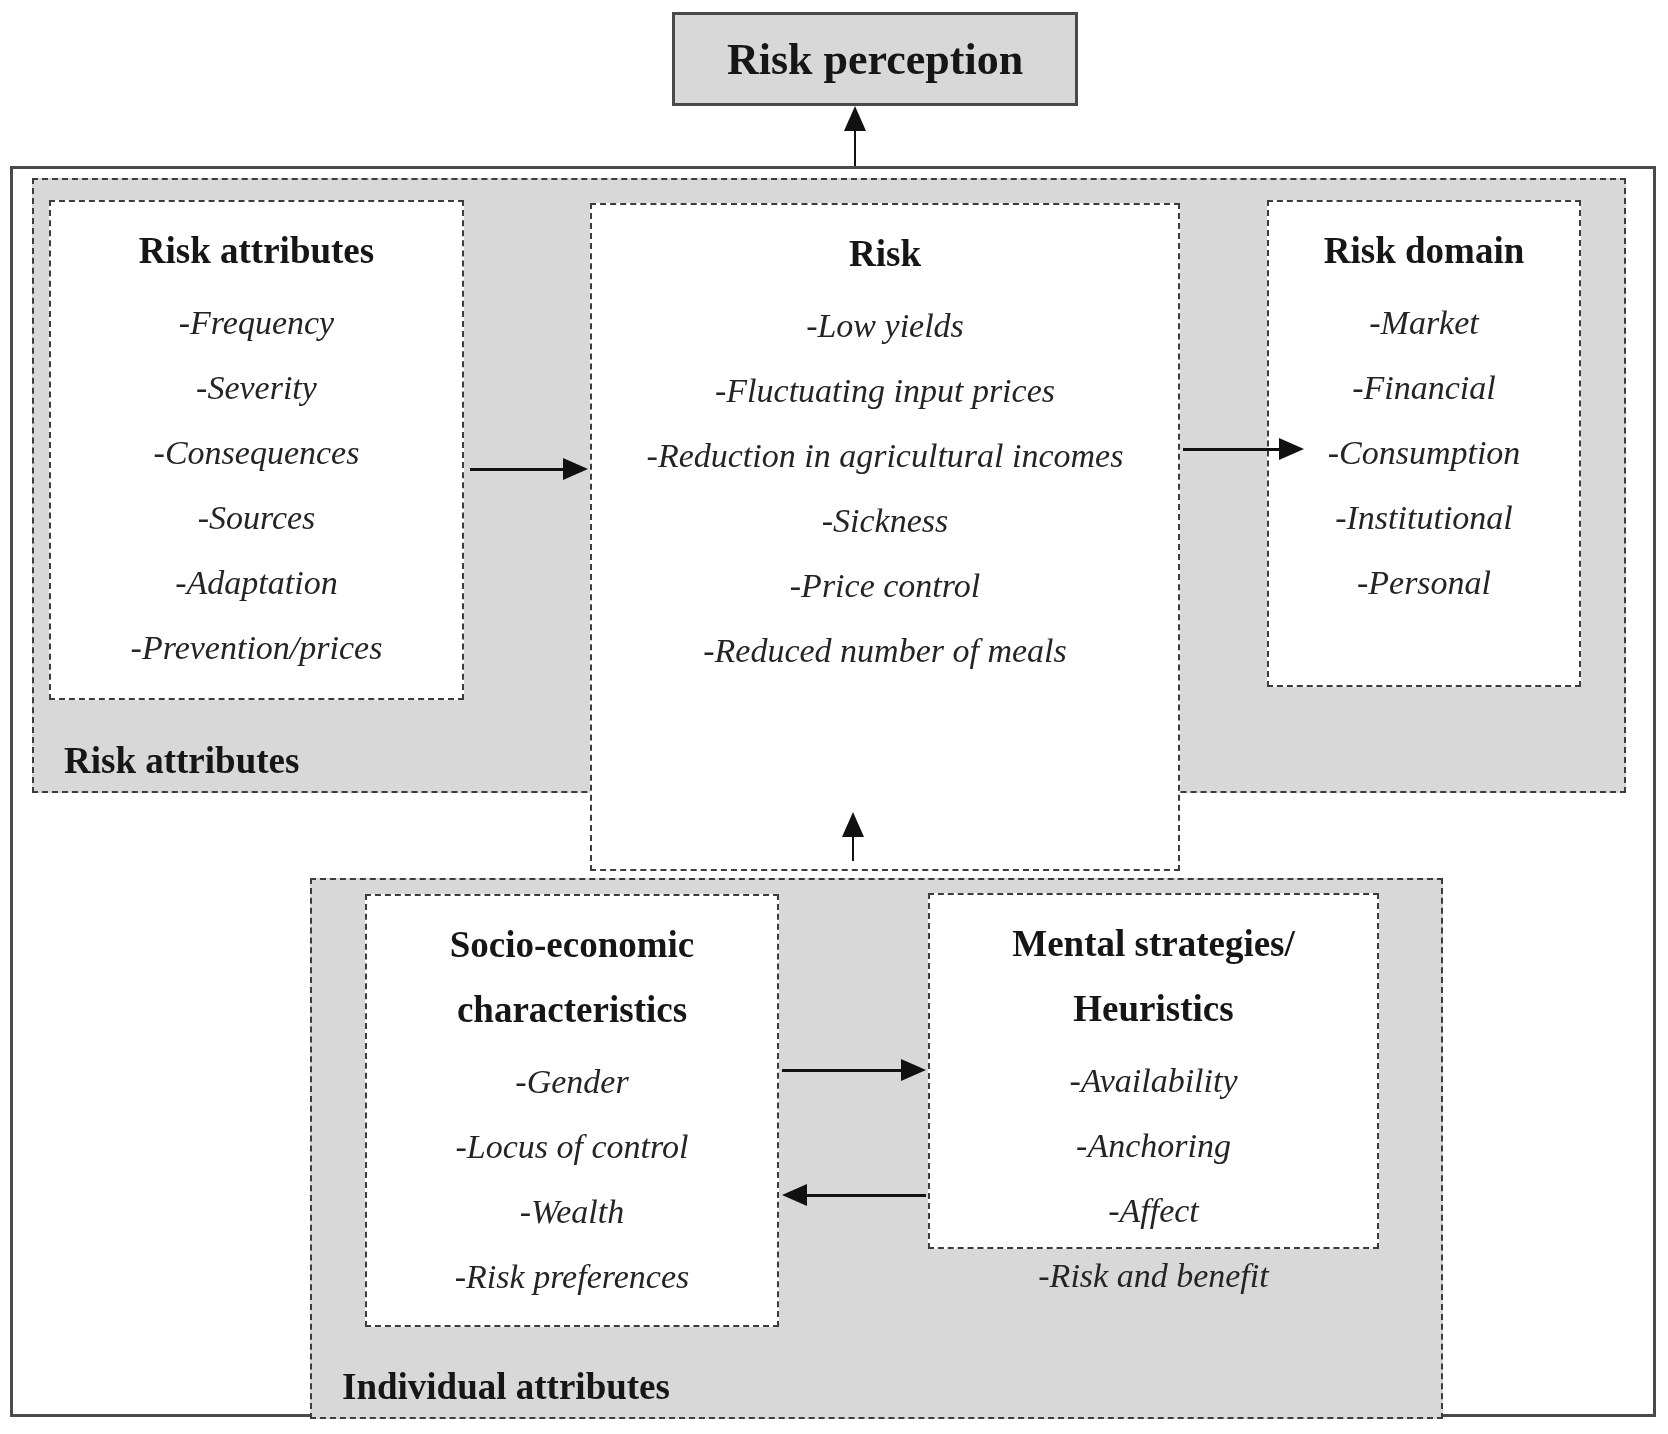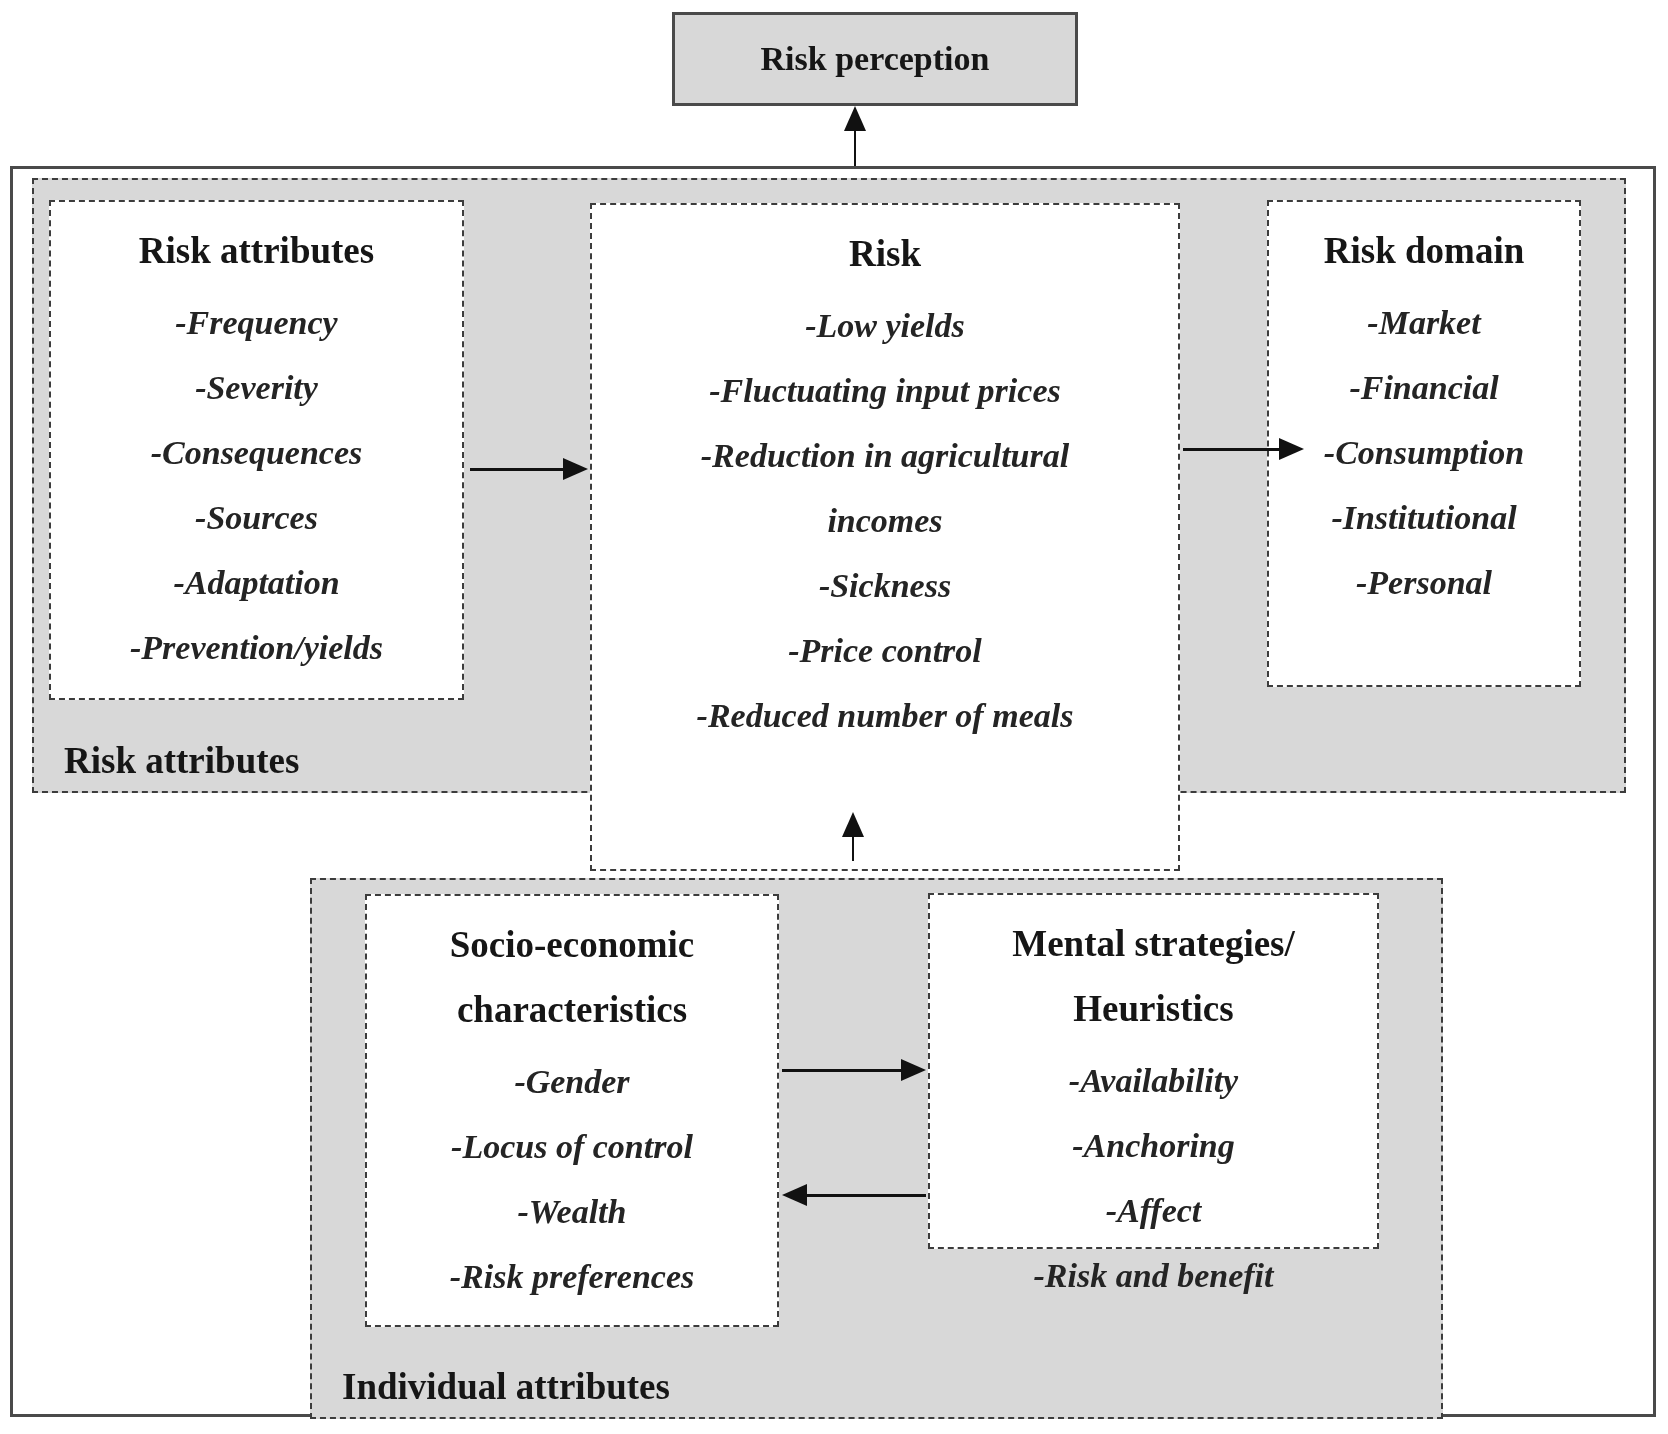--- a/index.html
+++ b/index.html
@@ -21,21 +21,21 @@
     overflow:hidden;
   }
   .canvas{position:absolute;left:0;top:0;width:1668px;height:1434px;}
 
   
   .rp-box{
     position:absolute;left:672px;top:12px;width:406px;height:94px;
     background:var(--region-fill);
     border:3px solid var(--solid-border);
     display:flex;align-items:center;justify-content:center;
-    font-weight:bold;font-size:34px;
+    font-weight:bold;font-size:44px;
   }
 
   
   .outer-frame{
     position:absolute;left:10px;top:166px;width:1646px;height:1251px;
     border:3px solid var(--solid-border);
     background:#ffffff;
   }
 
   
@@ -62,21 +62,20 @@
     text-align:center;
   }
   .box-title{
     font-weight:bold;font-size:37px;line-height:65px;
     margin-bottom:7px;
   }
   .box-items{display:block;}
   .item{
     font-style:italic;font-size:34px;line-height:65px;
     color:var(--item-text);
-    font-weight:bold;
   }
 
   .box-risk-attributes{left:15px;top:20px;width:415px;height:500px;}
   .box-risk{left:556px;top:23px;width:590px;height:668px;}
   .box-risk .box-items{width:480px;}
   .box-risk-domain{left:1233px;top:20px;width:314px;height:487px;}
   .box-socio{left:53px;top:14px;width:414px;height:433px;}
   .box-socio .box-title{max-width:400px;}
   .box-mental{left:616px;top:13px;width:451px;height:356px;}
   .box-mental .box-title{max-width:430px;}
@@ -134,21 +133,21 @@
   <div class="region region-upper">
 
     <div class="sbox box-risk-attributes">
       <div class="box-title">Risk attributes</div>
       <div class="box-items">
         <div class="item">-Frequency</div>
         <div class="item">-Severity</div>
         <div class="item">-Consequences</div>
         <div class="item">-Sources</div>
         <div class="item">-Adaptation</div>
-        <div class="item">-Prevention/yields</div>
+        <div class="item">-Prevention/prices</div>
       </div>
     </div>
 
     <div class="sbox box-risk">
       <div class="box-title">Risk</div>
       <div class="box-items">
         <div class="item">-Low yields</div>
         <div class="item">-Fluctuating input prices</div>
         <div class="item">-Reduction in agricultural incomes</div>
         <div class="item">-Sickness</div>

